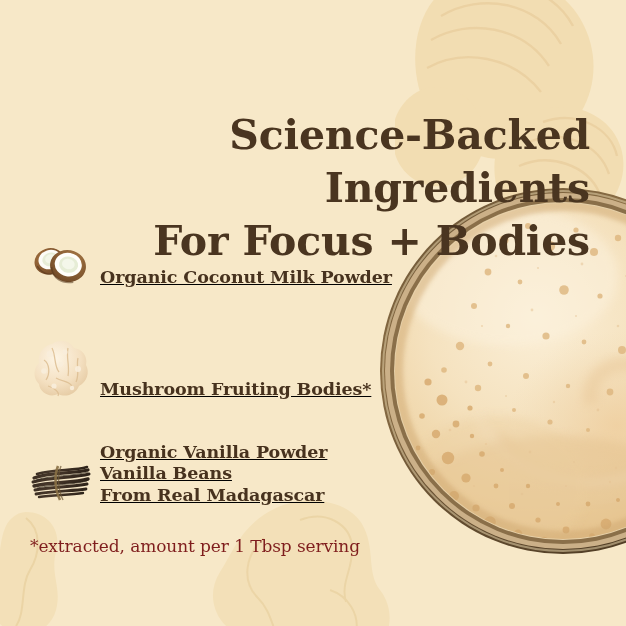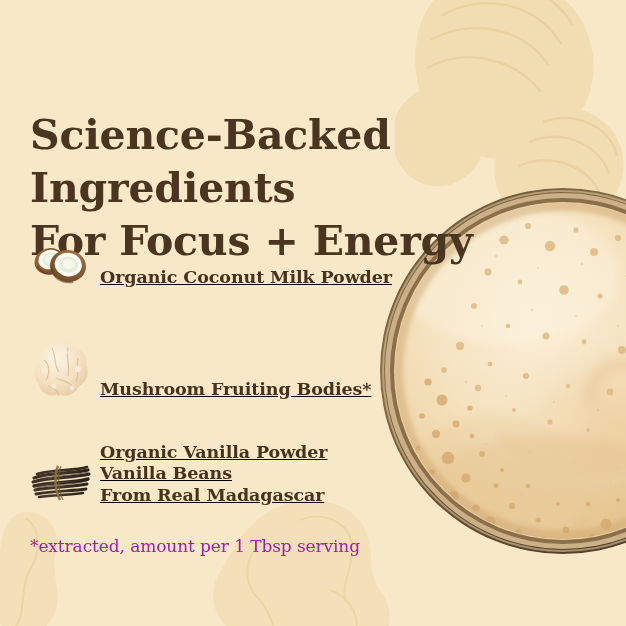--- a/index.html
+++ b/index.html
@@ -20,20 +20,21 @@
   .cup{position:absolute;left:0;top:0;width:340px;height:372px;}
 
   
   .headline{
     position:absolute;left:30px;top:82px;width:560px;
     color:#4A3520;
     font-size:41px;line-height:53px;
     letter-spacing:-0.2px;
     font-weight:700;
     font-family:"DejaVu Serif", serif;
+    text-align:right;
   }
   .headline .l2{display:block;}
 
   
   .list{position:absolute;left:28px;top:226px;width:400px;}
   .row{position:relative;display:flex;align-items:flex-end;text-decoration:underline;}
   .row-1{height:62px;}
   .row-2{height:86px;margin-top:26px;}
   .row-3{height:90px;margin-top:16px;}
   .ico{width:66px;flex:0 0 66px;display:flex;align-items:center;justify-content:center;}
@@ -45,21 +46,21 @@
     font-size:17.5px;
     line-height:21.5px;
     letter-spacing:-0.1px;
     padding-left:6px;
   }
   .txt span{display:block;white-space:nowrap;}
 
   
   .footnote{
     position:absolute;left:30px;top:536px;
-    color:#a21caf;
+    color:#7f1d1d;
     font-family:"DejaVu Serif", serif;
     font-weight:400;
     font-size:17px;
     letter-spacing:-0.1px;
     white-space:nowrap;
   }
 </style>
 </head>
 <body>
 
@@ -274,21 +275,21 @@
 
         <circle cx="185" cy="185" r="166" fill="none" stroke="#CFA771" stroke-width="12" opacity=".5" filter="url(#soft)"></circle>
       </g>
 
       <circle cx="185" cy="185" r="180" fill="none" stroke="#E2CFA8" stroke-width="2" opacity=".55"></circle>
     </svg>
   </div>
 
   <h1 class="headline">
     <span>Science-Backed Ingredients</span>
-    <span class="l2">For Focus + Energy</span>
+    <span class="l2">For Focus + Bodies</span>
   </h1>
 
   <div class="list">
 
     <div class="row row-1">
       <div class="ico">
         <svg width="58" height="48" viewBox="0 0 58 48">
           <defs>
             <radialGradient id="shellA" cx="35%" cy="30%" r="80%">
               <stop offset="0%" stop-color="#A4713F"></stop>

